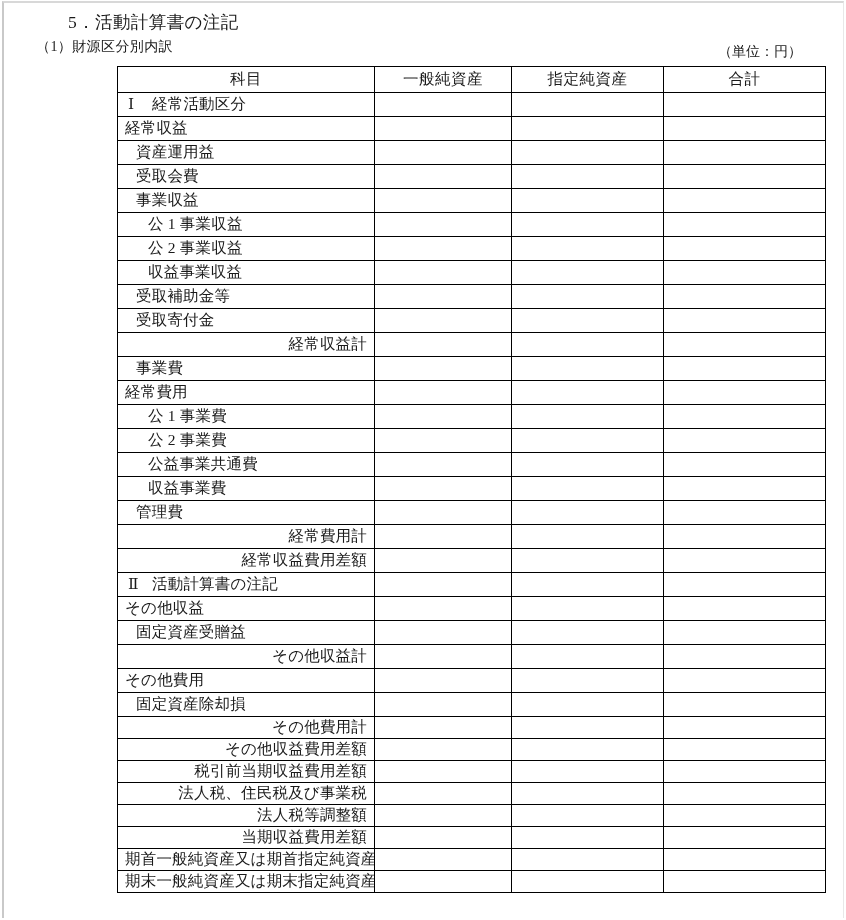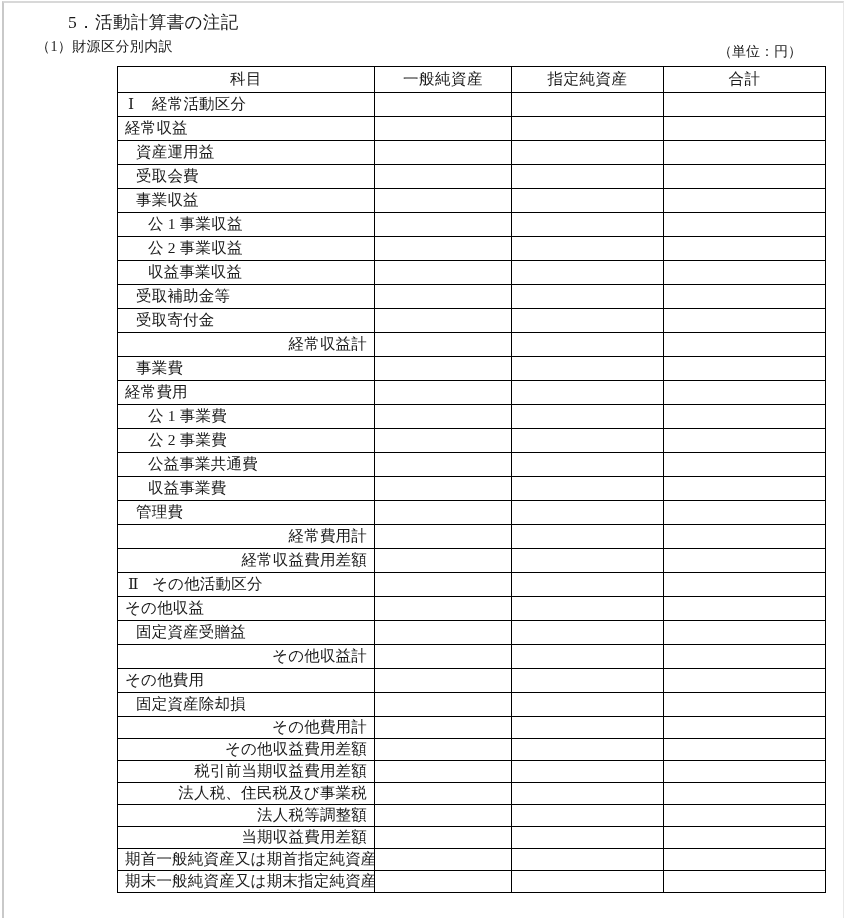--- a/index.html
+++ b/index.html
@@ -265,21 +265,21 @@
             <td class="amount"></td>
             <td class="amount"></td>
           </tr>
           <tr>
             <td class="item lvl0 right">経常収益費用差額</td>
             <td class="amount"></td>
             <td class="amount"></td>
             <td class="amount"></td>
           </tr>
           <tr>
-            <td class="item roman"><span class="roman-num">Ⅱ</span><span>その他活動区分</span></td>
+            <td class="item roman"><span class="roman-num">Ⅱ</span><span>活動計算書の注記</span></td>
             <td class="amount"></td>
             <td class="amount"></td>
             <td class="amount"></td>
           </tr>
           <tr>
             <td class="item lvl0">その他収益</td>
             <td class="amount"></td>
             <td class="amount"></td>
             <td class="amount"></td>
           </tr>

